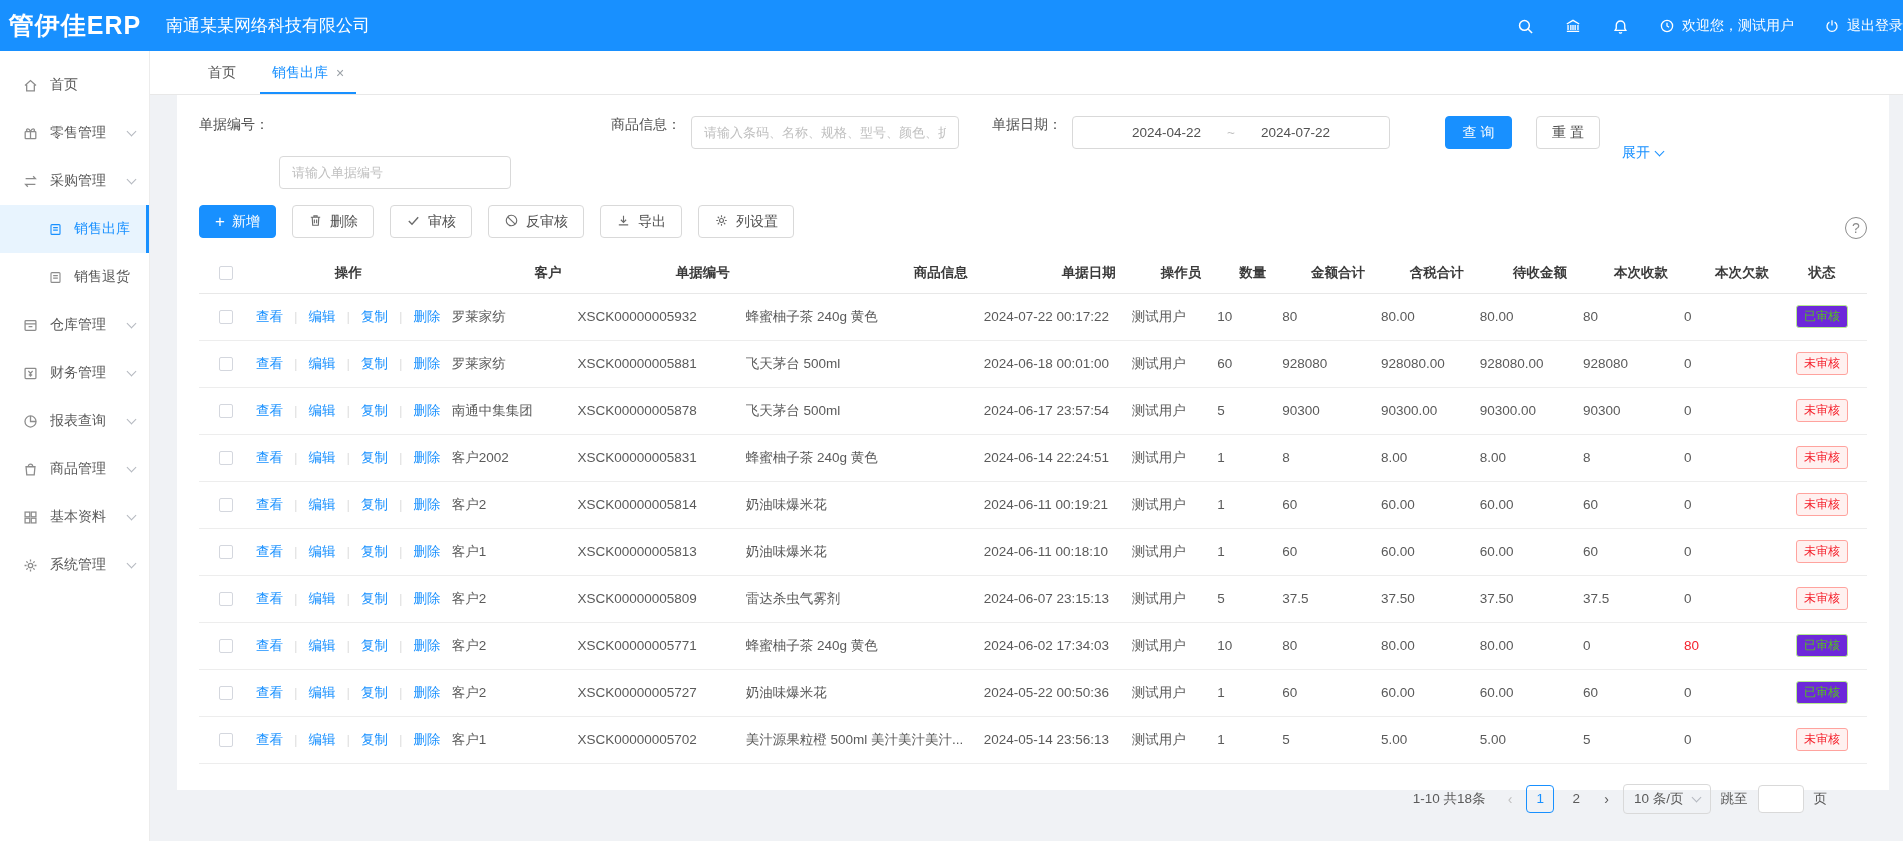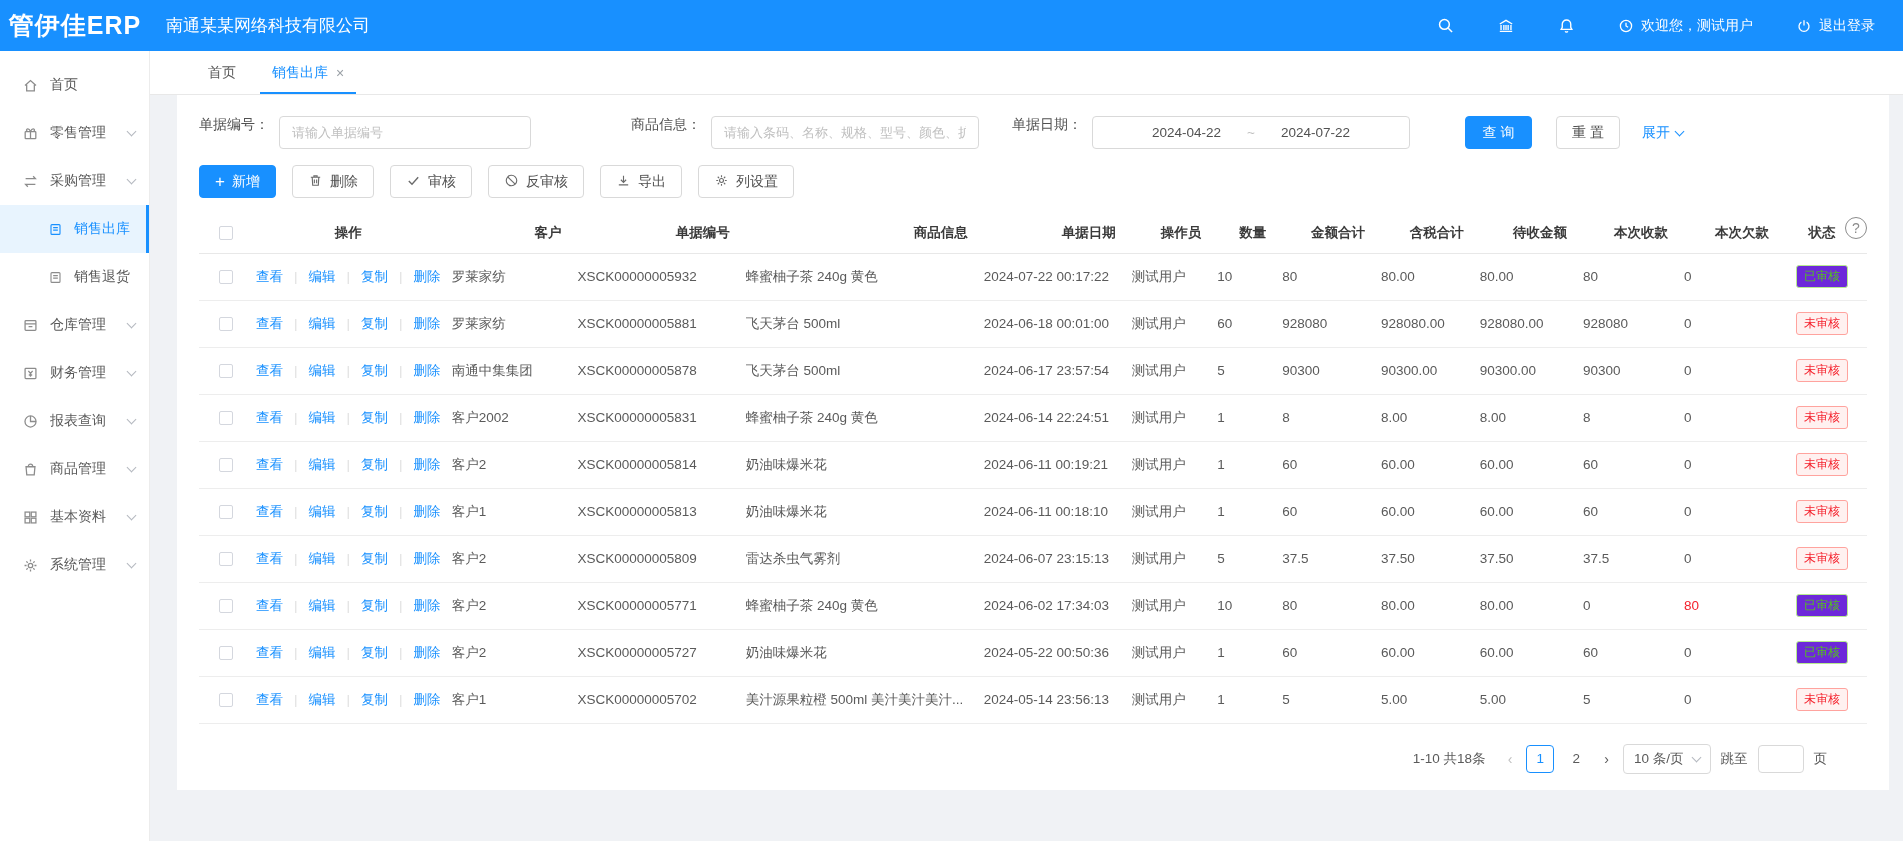--- a/index.html
+++ b/index.html
@@ -5,21 +5,21 @@
   * { margin:0; padding:0; box-sizing:border-box; }
   html,body { width:1903px; height:841px; overflow:hidden;
     font-family:"Liberation Sans","DejaVu Sans",sans-serif;
     font-size:14px; color:#515151; background:#f0f2f5; }
 
   
   .topbar { position:fixed; left:0; top:0; right:0; height:51px; background:#1890ff;
     display:flex; align-items:center; z-index:30; }
   .logo { width:150px; text-align:center; color:#fff; font-size:25px; font-weight:bold; letter-spacing:1px; }
   .company { color:#fff; font-size:17px; margin-left:16px; }
-  .top-right { margin-left:auto; display:flex; align-items:center; gap:43px; padding-right:28px; color:#fff; }
+  .top-right { margin-left:auto; display:flex; align-items:flex-end; gap:30px; color:#fff; }
   .top-right svg { display:block; }
   .top-item { display:flex; align-items:center; gap:7px; font-size:14px; cursor:pointer; }
 
   
   .sidebar { position:fixed; left:0; top:51px; bottom:0; width:150px; background:#fff;
     border-right:1px solid #ececec; z-index:20; padding-top:10px; }
   .side-item { height:48px; display:flex; align-items:center; padding:0 14px 0 22px; color:#595959; cursor:pointer; }
   .side-item .s-icon { width:17px; height:17px; margin-right:11px; color:#8c8c8c; flex:none; }
   .side-item .s-label { flex:1; font-size:14px; }
   .side-item.parent-active { color:#1890ff; }
@@ -44,21 +44,21 @@
   .tab .close { font-size:14px; color:#9aa0a6; }
 
   .card { background:#fff; margin:0 14px 0 27px; height:695px; padding:0 22px; position:relative; }
 
   
   .filters { display:flex; padding-top:21px; }
   .f-label { color:#515151; margin-right:10px; white-space:nowrap; }
   .f-input { height:33px; border:1px solid #d9d9d9; border-radius:4px; padding:0 12px; font-size:13px;
     color:#515151; outline:none; font-family:inherit; }
   .f-input::placeholder { color:#bfbfbf; }
-  .inp-docno { width:252px; margin-right:100px; }
+  .inp-docno { width:232px; margin-right:100px;margin-top:40px; }
   .inp-goods { width:268px; margin-right:33px; }
   .datebox { width:318px; height:33px; border:1px solid #d9d9d9; border-radius:4px;
     display:flex; align-items:center; justify-content:center; gap:26px; color:#515151; font-size:13.5px;
     margin-right:55px; cursor:pointer; }
   .datebox .sep { color:#bfbfbf; }
   .btn { height:33px; border-radius:4px; border:1px solid #d9d9d9; background:#fff; color:#515151;
     font-size:14px; padding:0 15px; cursor:pointer; font-family:inherit; }
   .btn.primary { background:#1890ff; border-color:#1890ff; color:#fff; }
   .btn-search { margin-right:24px; width:67px; }
   .btn-reset { margin-right:22px; }

